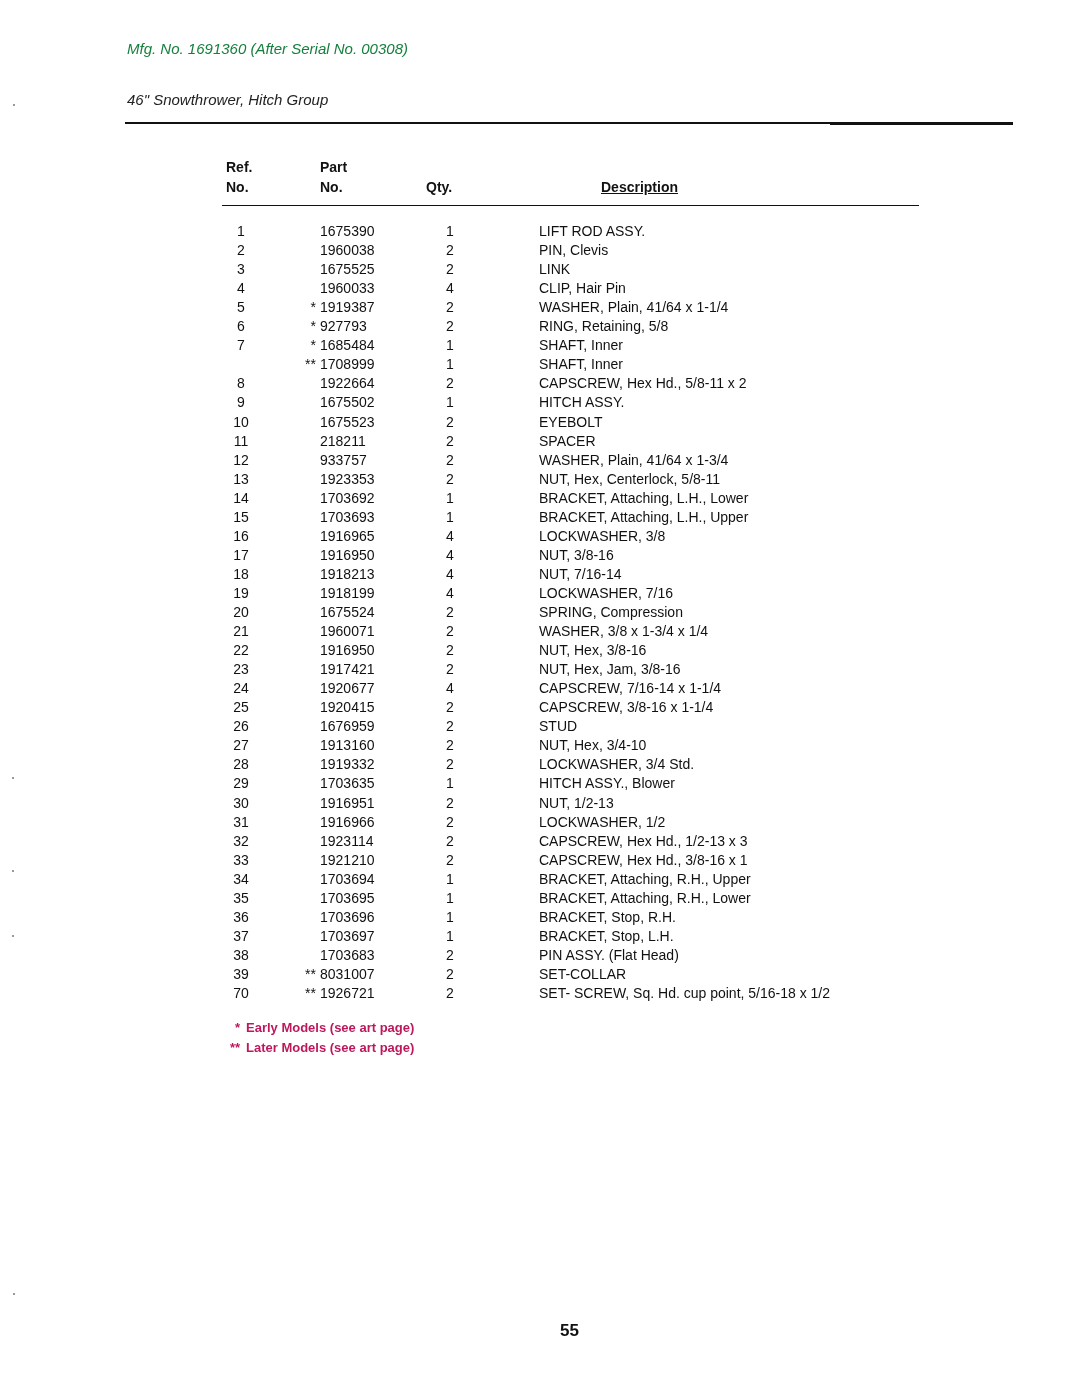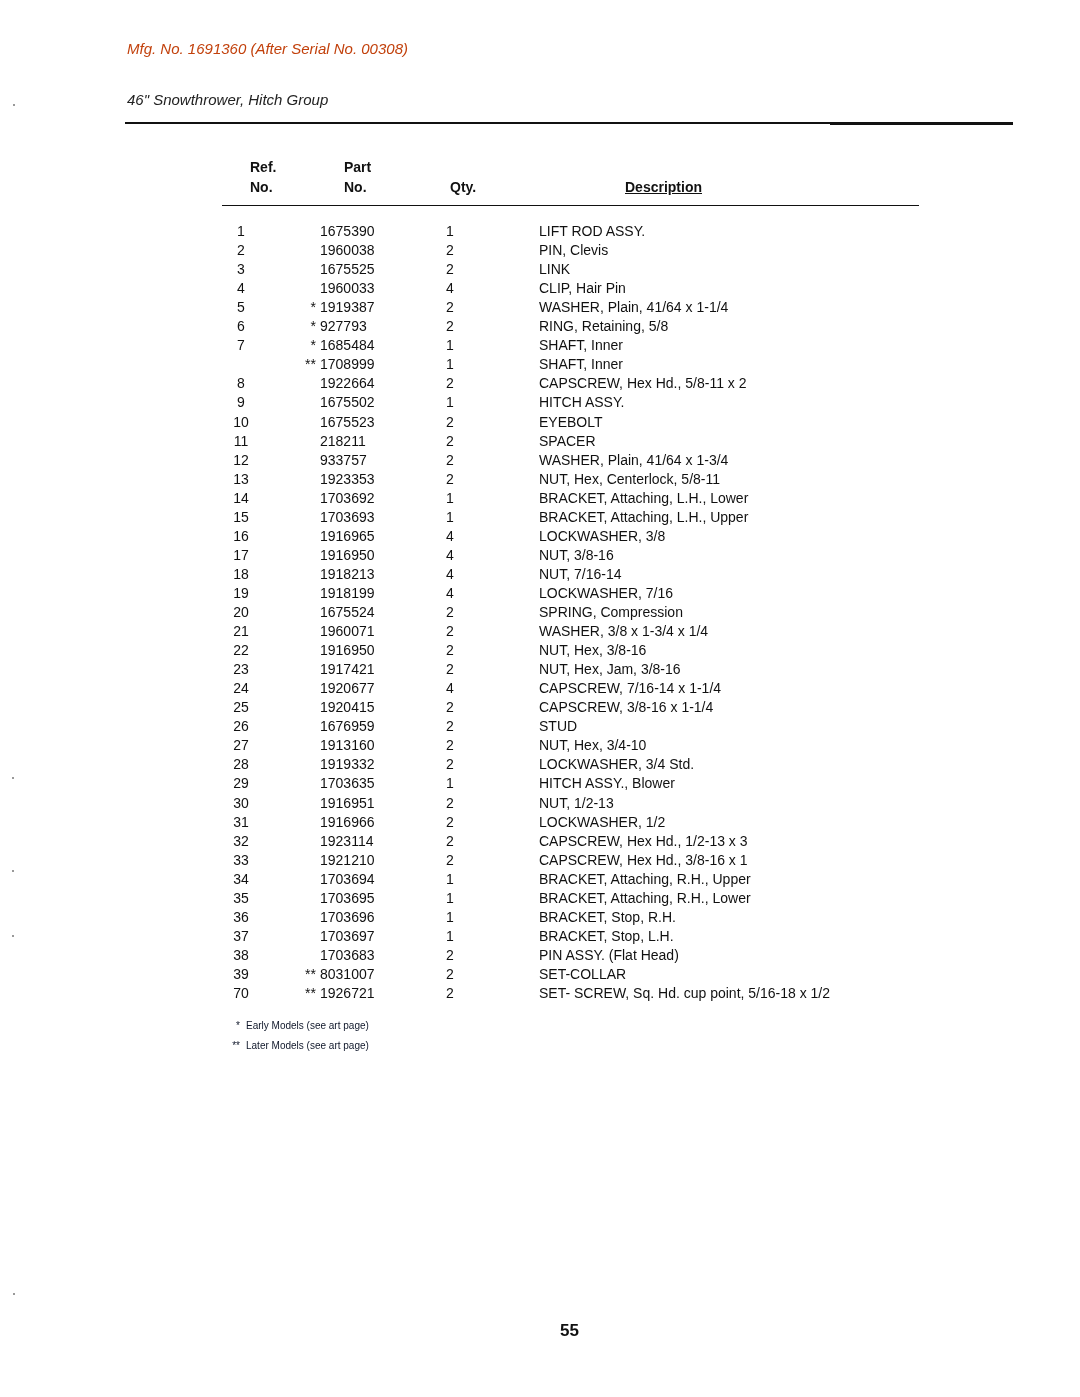--- a/index.html
+++ b/index.html
@@ -1,30 +1,30 @@
 <!DOCTYPE html>
 <html><head>
 <meta charset="utf-8">
 <style>
   html, body { margin: 0; padding: 0; background: #ffffff; }
   body { width: 1080px; height: 1397px; position: relative; overflow: hidden;
          font-family: "Liberation Sans", sans-serif; color: #111; }
-  .mfg { position: absolute; left: 127px; top: 40px; font-size: 15px; font-style: italic; color: #c2410c; }
+  .mfg { position: absolute; left: 127px; top: 40px; font-size: 15px; font-style: italic; color: #15803d; }
   .group { position: absolute; left: 127px; top: 91px; font-size: 15px; font-style: italic; color: #222; }
   .rule-top { position: absolute; left: 125px; top: 122px; width: 888px; height: 2px; background: #111; }
   .rule-top2 { position: absolute; left: 830px; top: 122px; width: 183px; height: 3px; background: #111; }
-  .hdr { position: absolute; font-size: 14px; font-weight: bold; color: #111; margin-left: 24px; }
+  .hdr { position: absolute; font-size: 14px; font-weight: bold; color: #111; }
   .rule-hdr { position: absolute; left: 222px; top: 205px; width: 697px; height: 1px; background: #111; }
   .row { position: absolute; left: 0; height: 19px; font-size: 14px; line-height: 19px; color: #111; }
   .c-ref { position: absolute; left: 226px; width: 30px; text-align: center; }
   .c-mark { position: absolute; left: 286px; width: 30px; text-align: right; }
   .c-part { position: absolute; left: 320px; }
   .c-qty { position: absolute; left: 444px; width: 12px; text-align: center; }
   .c-desc { position: absolute; left: 539px; white-space: nowrap; }
-  .note { position: absolute; font-size: 10px; font-weight: normal; color: #0f172a; }
+  .note { position: absolute; font-size: 13px; font-weight: bold; color: #be185d; }
   .note .mk { display: inline-block; width: 22px; text-align: right; margin-right: 6px; }
   .pagenum { position: absolute; left: 560px; top: 1321px; font-size: 17px; font-weight: bold; }
   .margin-dot { position: absolute; width: 2px; height: 2px; background: #999; }
 </style>
 </head>
 <body>
 
 <div class="mfg">Mfg. No. 1691360 (After Serial No. 00308)</div>
 <div class="group">46" Snowthrower, Hitch Group</div>
 <div class="rule-top"></div>

